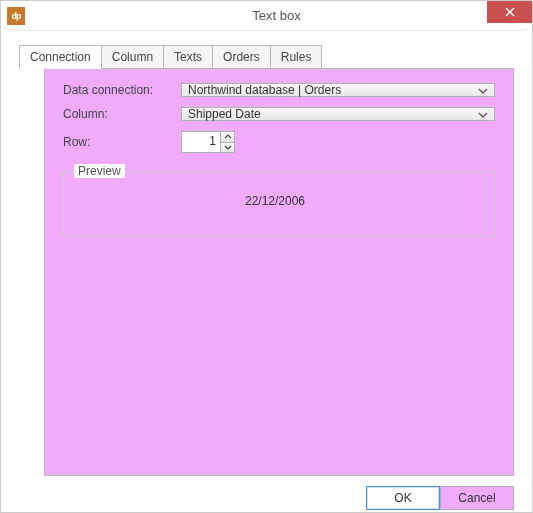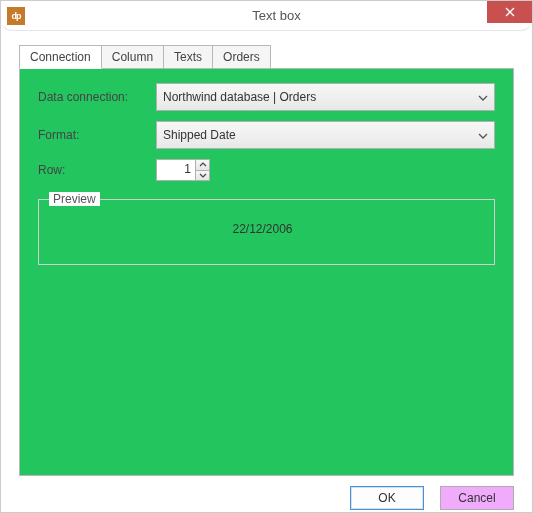--- a/index.html
+++ b/index.html
@@ -77,39 +77,40 @@
   .tab.active {
     background: #fff;
     border-bottom: 1px solid #fff;
     z-index: 3;
   }
   .tab-panel {
     border: 1px solid #b8b8b8;
     margin-top: -1px;
     height: 408px;
     padding: 14px 18px;
-    background: #22c55e;
+    background: #f0abfc;
     position: relative;
     z-index: 1;
+    margin-left: 25px;
   }
   .form-row {
     display: flex;
     align-items: center;
     margin-bottom: 10px;
   }
   .form-label {
     width: 118px;
     color: #444;
   }
   .combo {
     flex: 1;
     display: flex;
     align-items: center;
     justify-content: space-between;
-    height: 28px;
+    height: 14px;
     padding: 0 6px;
     background: linear-gradient(#f7f7f7,#e8e8e8);
     border: 1px solid #b0b0b0;
     cursor: pointer;
   }
   .combo .chev { width:10px; flex:0 0 10px; }
   .combo .chev svg { stroke:#555; stroke-width:1.3; fill:none; }
   .spinner {
     display: flex;
     align-items: stretch;
@@ -152,21 +153,21 @@
     color: #555;
   }
   .preview-content {
     text-align: center;
     color: #333;
     padding-top: 4px;
   }
   .button-row {
     display: flex;
     justify-content: flex-end;
-    gap: 16px;
+    gap: 0;
     margin-top: 10px;
   }
   .btn {
     min-width: 74px;
     height: 24px;
     border: 1px solid #adadad;
     background: #f0abfc;
     display: flex;
     align-items: center;
     justify-content: center;
@@ -194,36 +195,37 @@
   </div>
 </div>
 
 <div class="content">
 
   <div class="tabs">
     <div class="tab active">Connection</div>
     <div class="tab">Column</div>
     <div class="tab">Texts</div>
     <div class="tab">Orders</div>
+    <div class="tab">Rules</div>
   </div>
 
   <div class="tab-panel">
 
     <div class="form-row">
       <div class="form-label">Data connection:</div>
       <div class="combo">
         <span>Northwind database | Orders</span>
         <span class="chev"><svg width="10" height="6" viewBox="0 0 10 6">
               <polyline points="1,1 5,5 9,1"></polyline>
             </svg></span>
       </div>
     </div>
 
     <div class="form-row">
-      <div class="form-label">Format:</div>
+      <div class="form-label">Column:</div>
       <div class="combo">
         <span>Shipped Date</span>
         <span class="chev"><svg width="10" height="6" viewBox="0 0 10 6">
               <polyline points="1,1 5,5 9,1"></polyline>
             </svg></span>
       </div>
     </div>
 
     <div class="form-row">
       <div class="form-label">Row:</div>

